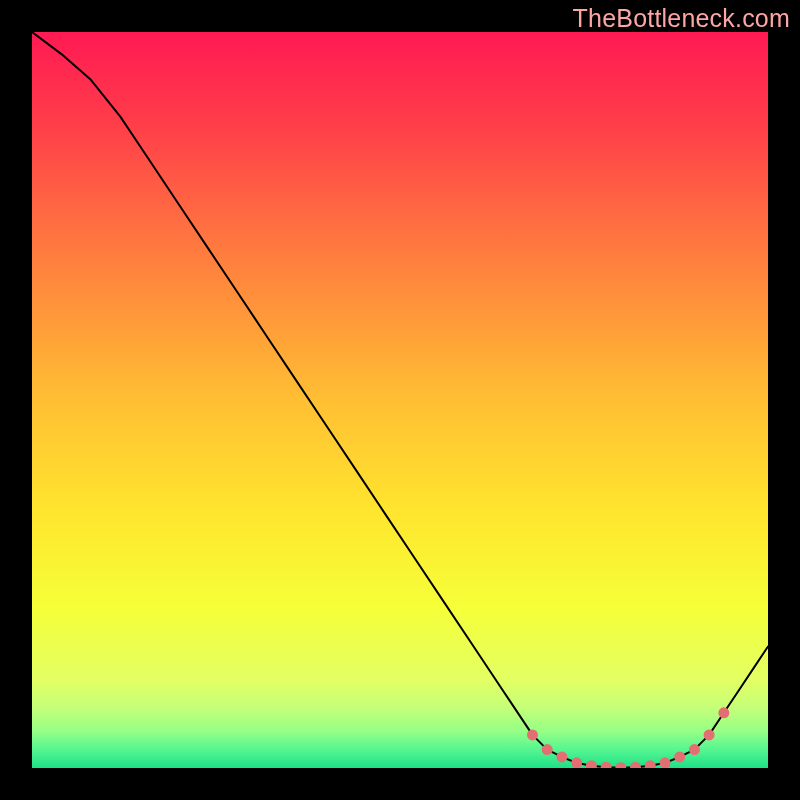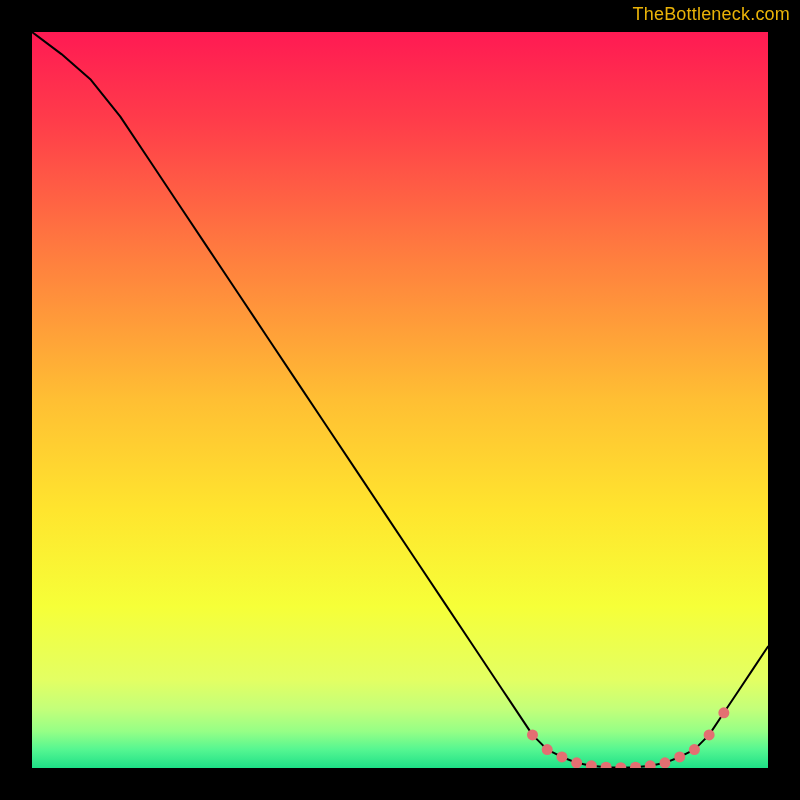--- a/index.html
+++ b/index.html
@@ -14,22 +14,22 @@
     position: relative;
     width: 800px;
     height: 800px;
     background: #000;
   }
   .attribution {
     position: absolute;
     top: 4px;
     right: 10px;
     font-family: Arial, Helvetica, sans-serif;
-    font-size: 18px;
-    color: #eab308;
+    font-size: 25px;
+    color: #fca5a5;
     letter-spacing: 0.2px;
   }
   .plot {
     position: absolute;
     left: 32px;
     top: 32px;
     width: 736px;
     height: 736px;
   }
   svg {

